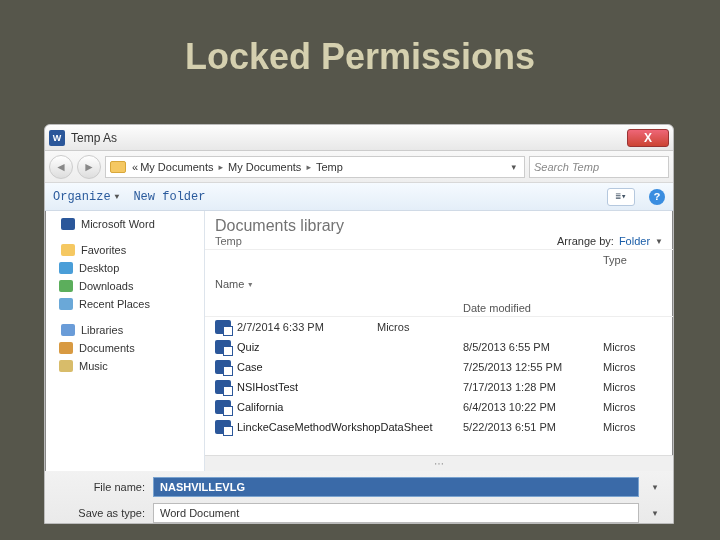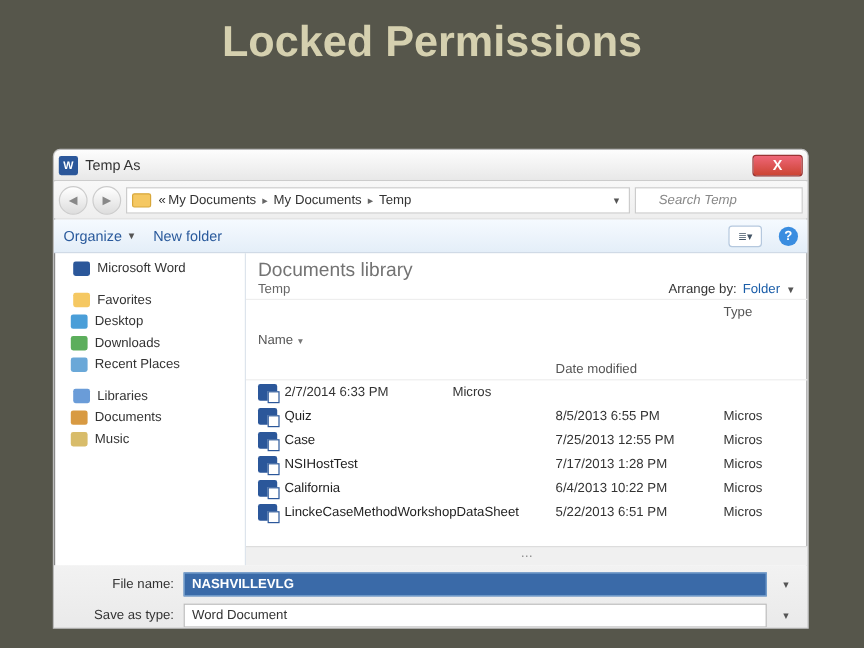--- a/index.html
+++ b/index.html
@@ -11,21 +11,21 @@
     color: #333;
     position: relative;
     overflow: hidden;
   }
   .slide-title {
     text-align: center;
     color: #d5d0af;
     font-family: Arial, sans-serif;
     font-size: 36px;
     font-weight: bold;
-    padding: 14px 0 8px 0;
+    padding: 36px 0 8px 0;
   }
   .dialog {
     position: absolute;
     left: 44px; top: 124px;
     width: 630px; height: 400px;
     background: #fff;
     border: 1px solid #bbb;
     border-radius: 6px 6px 0 0;
     overflow: hidden;
     box-shadow: 0 0 0 1px #888 inset;
@@ -77,28 +77,28 @@
     width: 16px; height: 12px; background: #f5c862;
     border-radius: 2px; margin-right: 4px;
     border: 1px solid #d8a73a;
   }
   .breadcrumb .arrow { color: #666; padding: 0 3px; font-size: 9px;}
   .breadcrumb .drop { margin-left: auto; color: #555; font-size: 9px; padding: 0 4px;}
   .searchbox {
     width: 140px; height: 22px;
     border: 1px solid #ccc; background: #fff;
     display: flex; align-items: center;
-    padding: 0 19px; font-size: 11px; color: #888; font-style: italic;
+    padding: 0 4px; font-size: 11px; color: #888; font-style: italic;
   }
   .toolbar {
     height: 28px;
     background: linear-gradient(#f5faff,#e4eef8);
     border-bottom: 1px solid #d0dae6;
     display: flex; align-items: center;
-    padding: 0 8px; gap: 14px;
+    padding: 0 8px; gap: 14px; font-family: Liberation Mono, monospace;
   }
   .toolbar .btn { color: #2a5a9c; font-size: 12px; display:flex; align-items:center; gap:4px;}
   .toolbar .btn .d { font-size: 8px; color:#555; }
   .toolbar .spacer { flex:1; }
   .toolbar .viewbtn {
     width: 28px; height: 18px; border: 1px solid #b5c8de;
     background: #fff; border-radius: 3px; display:flex;
     align-items:center; justify-content:center; font-size:9px; color:#456;
   }
   .toolbar .help {

